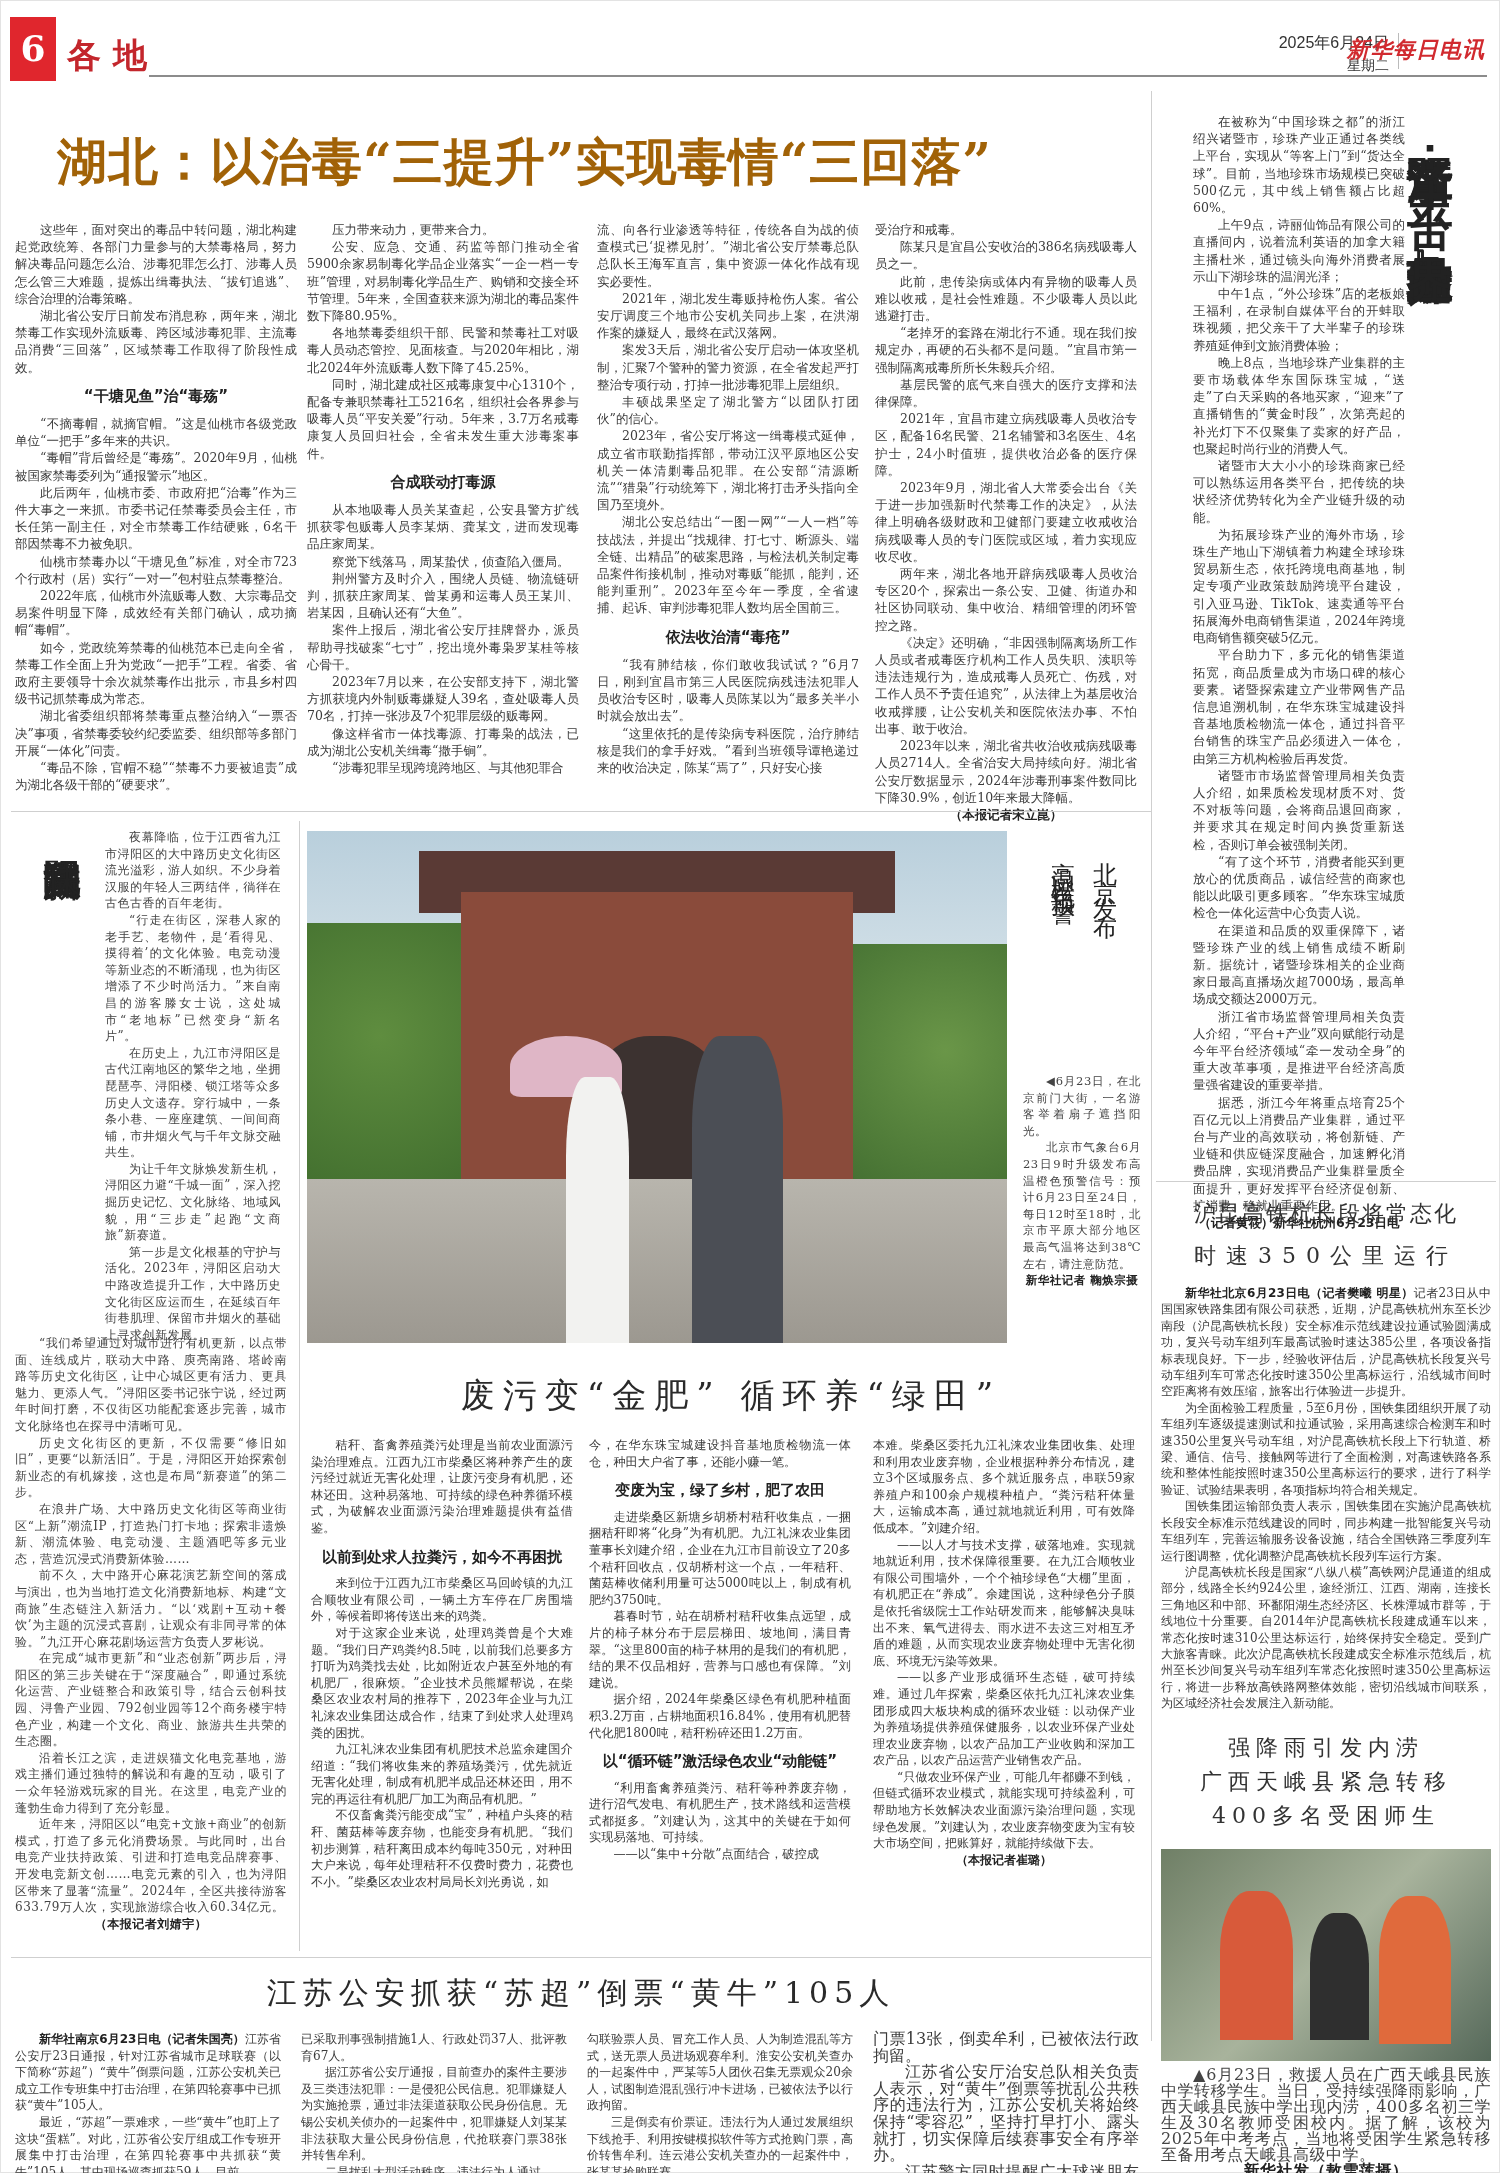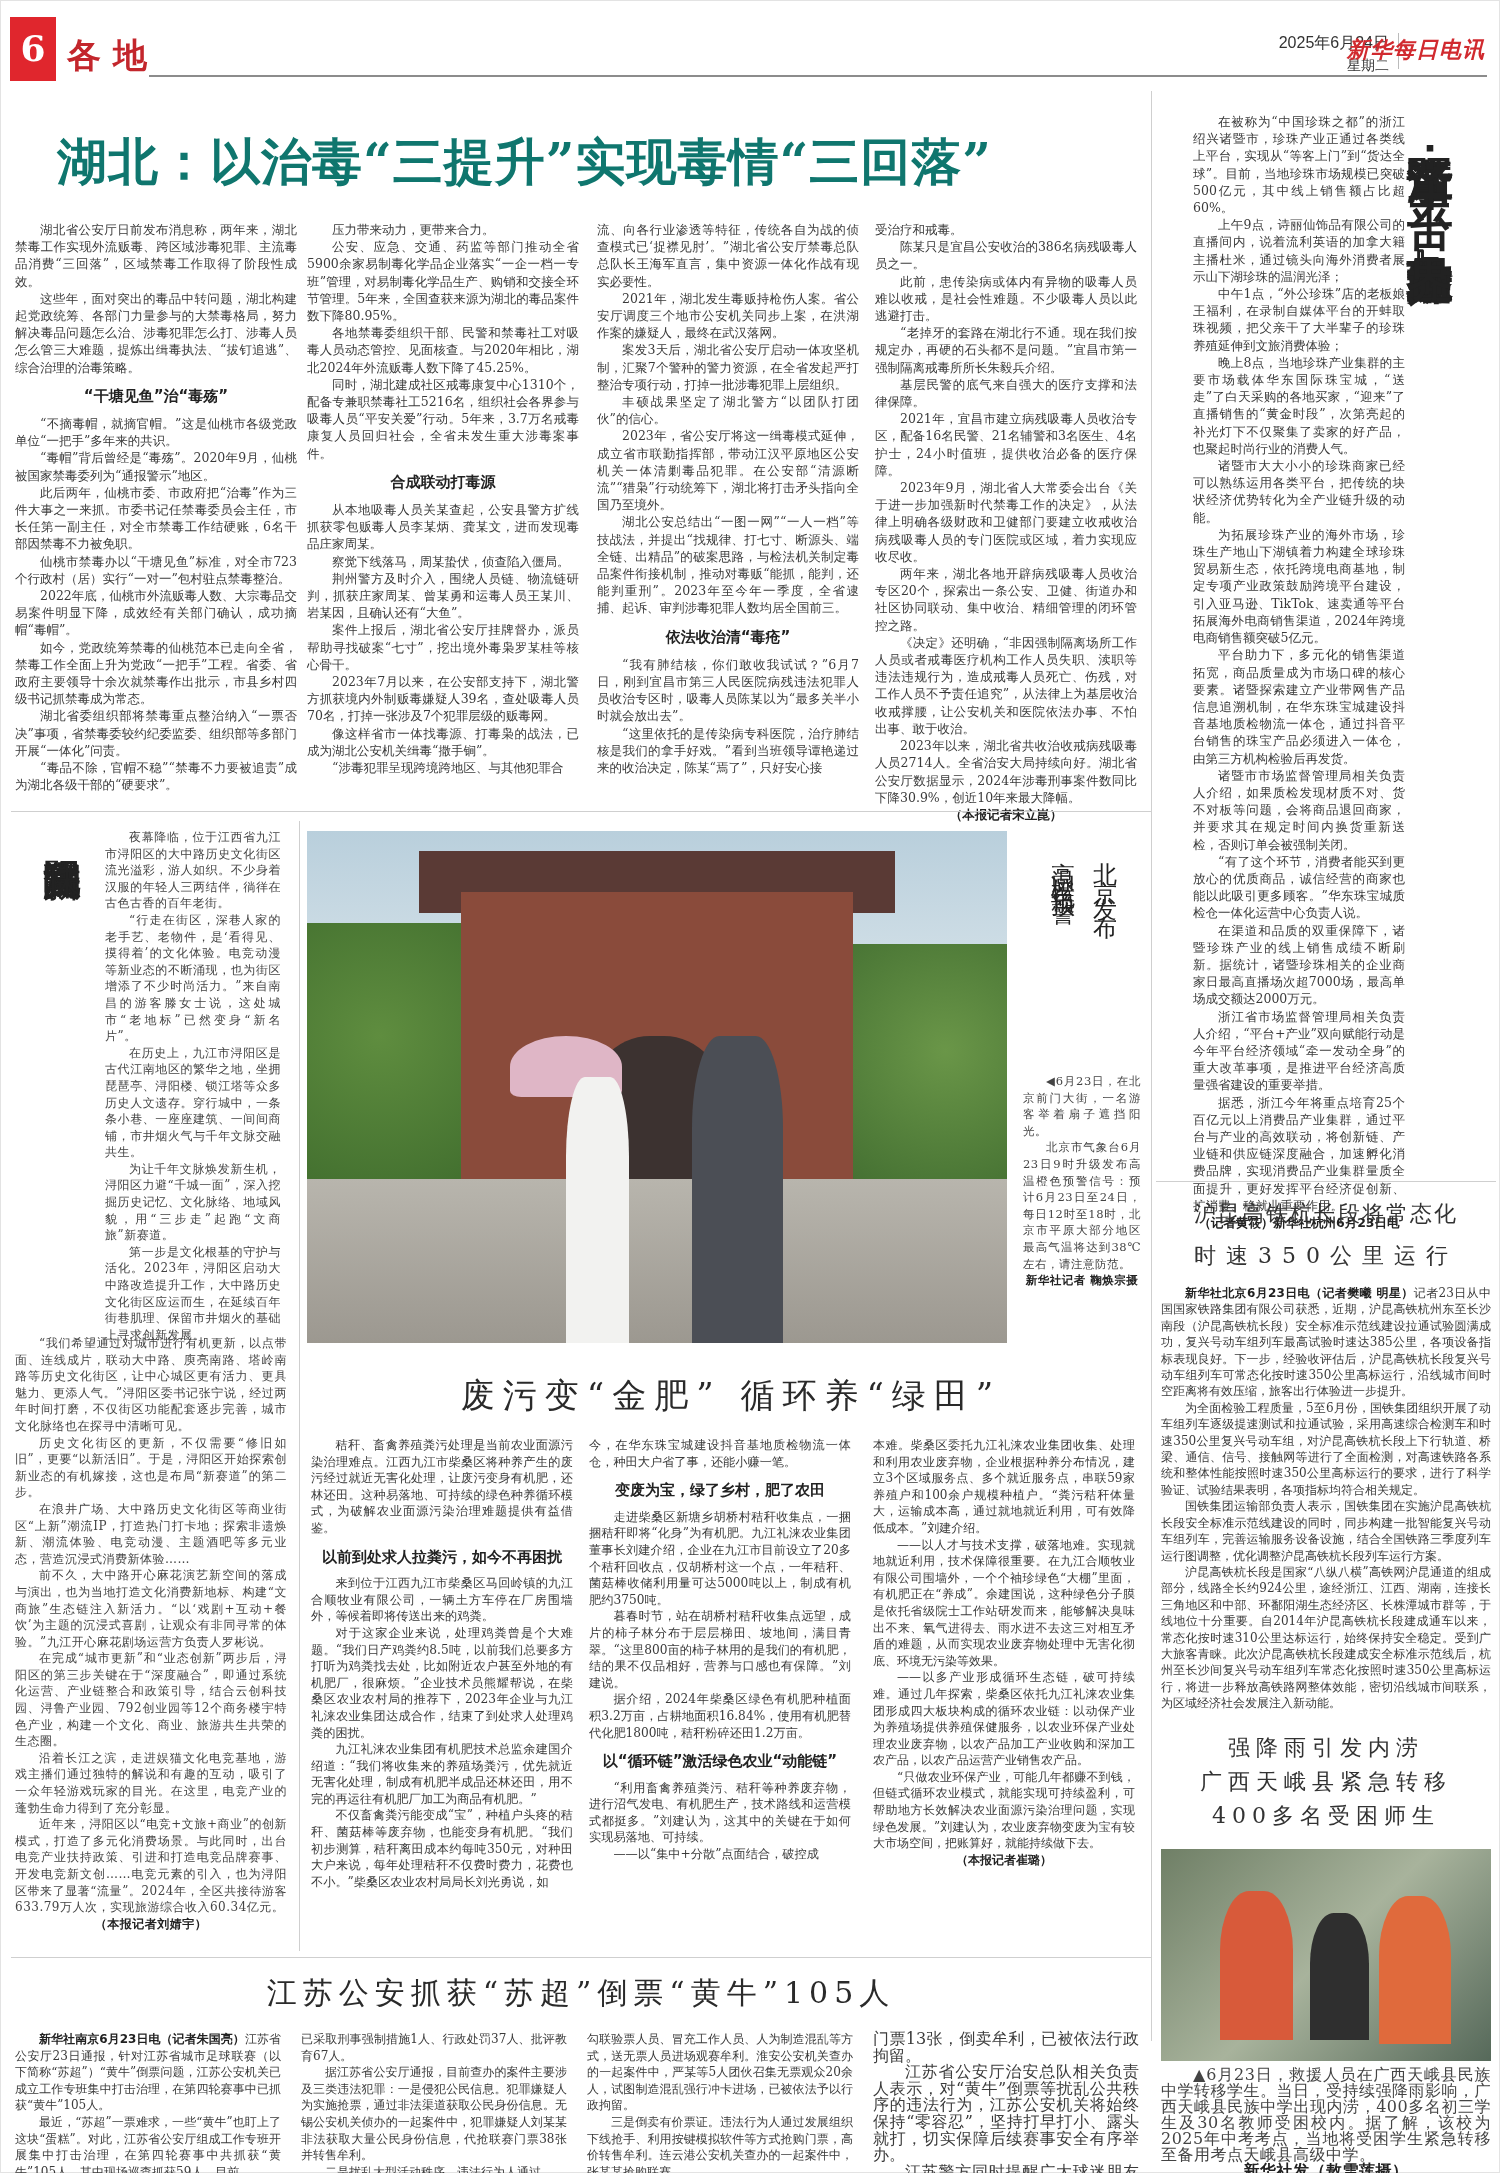--- a/index.html
+++ b/index.html
@@ -19,21 +19,21 @@
   .brand { position: absolute; right: 14px; top: 34px; color: #d12a2f; font-size: 22px; font-weight: bold; font-style: italic; font-family: "DejaVu Serif", serif; letter-spacing: 1px; }
 
   
   .col { position: absolute; font-size: 12.5px; line-height: 17.2px; text-align: justify; color: #3a3a3a; }
   .col p { text-indent: 2em; }
   .col .sub { text-align: center; font-family: "DejaVu Sans", sans-serif; font-weight: bold; font-size: 15px; color: #222; margin: 12px 0 10px; text-indent: 0; }
   .col .byline { text-align: center; font-family: "DejaVu Sans", sans-serif; font-weight: bold; color: #222; text-indent: 0; }
   .col .lead b { font-family: "DejaVu Sans", sans-serif; color: #222; }
   .kai { font-family: "DejaVu Serif", serif; color: #444; letter-spacing: 0.5px; }
 
-  .big-title { position: absolute; font-family: "DejaVu Serif", serif; font-weight: bold; color: #0f766e; }
+  .big-title { position: absolute; font-family: "DejaVu Serif", serif; font-weight: bold; color: #a16207; }
   .v-title { position: absolute; font-family: "DejaVu Serif", serif; color: #222; writing-mode: vertical-rl; text-orientation: upright; }
 
   .vline { position: absolute; width: 1px; background: #cfcfcf; }
   .hline { position: absolute; height: 1px; background: #cfcfcf; }
 
   
   .photo { position: absolute; overflow: hidden; background: #7f9aa8; }
   .photo .sky { position: absolute; left: 0; top: 0; right: 0; height: 35%; background: linear-gradient(#b9cfdc, #d8e4ea); }
   .photo .gate { position: absolute; left: 22%; top: 12%; width: 56%; height: 58%; background: #8a4b3b; }
   .photo .gate-roof { position: absolute; left: 16%; top: 4%; width: 68%; height: 12%; background: #5a3a35; }
@@ -60,22 +60,22 @@
   <div class="date-block">
     <div class="d1">2025年6月24日</div>
     <div class="d2">星期二</div>
   </div>
   <div class="date-sep"></div>
   <div class="brand">新华每日电讯</div>
 
   <div class="big-title" style="left:56px; top:128px; font-size:50px; letter-spacing:1px;">湖北：以治毒“三提升”实现毒情“三回落”</div>
 
   <div class="col" style="left:14px; top:220px; width:282px;">
+    <p>这些年，面对突出的毒品中转问题，湖北构建起党政统筹、各部门力量参与的大禁毒格局，努力解决毒品问题怎么治、涉毒犯罪怎么打、涉毒人员怎么管三大难题，提炼出缉毒执法、“拔钉追逃”、综合治理的治毒策略。</p>
     <p>湖北省公安厅日前发布消息称，两年来，湖北禁毒工作实现外流贩毒、跨区域涉毒犯罪、主流毒品消费“三回落”，区域禁毒工作取得了阶段性成效。</p>
-    <p>这些年，面对突出的毒品中转问题，湖北构建起党政统筹、各部门力量参与的大禁毒格局，努力解决毒品问题怎么治、涉毒犯罪怎么打、涉毒人员怎么管三大难题，提炼出缉毒执法、“拔钉追逃”、综合治理的治毒策略。</p>
     <p class="sub">“干塘见鱼”治“毒殇”</p>
     <p>“不摘毒帽，就摘官帽。”这是仙桃市各级党政单位“一把手”多年来的共识。</p>
     <p>“毒帽”背后曾经是“毒殇”。2020年9月，仙桃被国家禁毒委列为“通报警示”地区。</p>
     <p>此后两年，仙桃市委、市政府把“治毒”作为三件大事之一来抓。市委书记任禁毒委员会主任，市长任第一副主任，对全市禁毒工作结硬账，6名干部因禁毒不力被免职。</p>
     <p>仙桃市禁毒办以“干塘见鱼”标准，对全市723个行政村（居）实行“一对一”包村驻点禁毒整治。</p>
     <p>2022年底，仙桃市外流贩毒人数、大宗毒品交易案件明显下降，成效经有关部门确认，成功摘帽“毒帽”。</p>
     <p>如今，党政统筹禁毒的仙桃范本已走向全省，禁毒工作全面上升为党政“一把手”工程。省委、省政府主要领导十余次就禁毒作出批示，市县乡村四级书记抓禁毒成为常态。</p>
     <p>湖北省委组织部将禁毒重点整治纳入“一票否决”事项，省禁毒委较约纪委监委、组织部等多部门开展“一体化”问责。</p>
     <p>“毒品不除，官帽不稳”“禁毒不力要被追责”成为湖北各级干部的“硬要求”。</p>
   </div>

